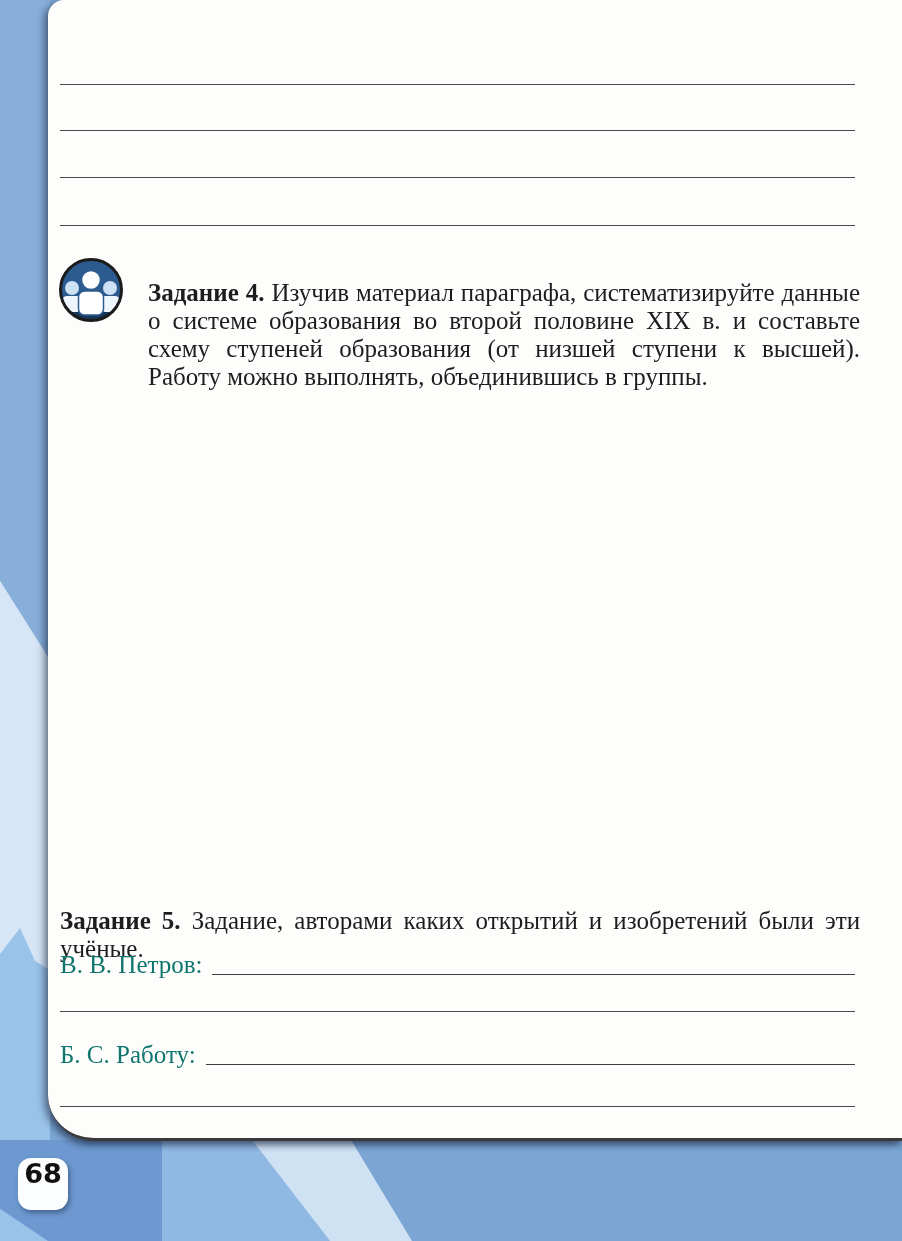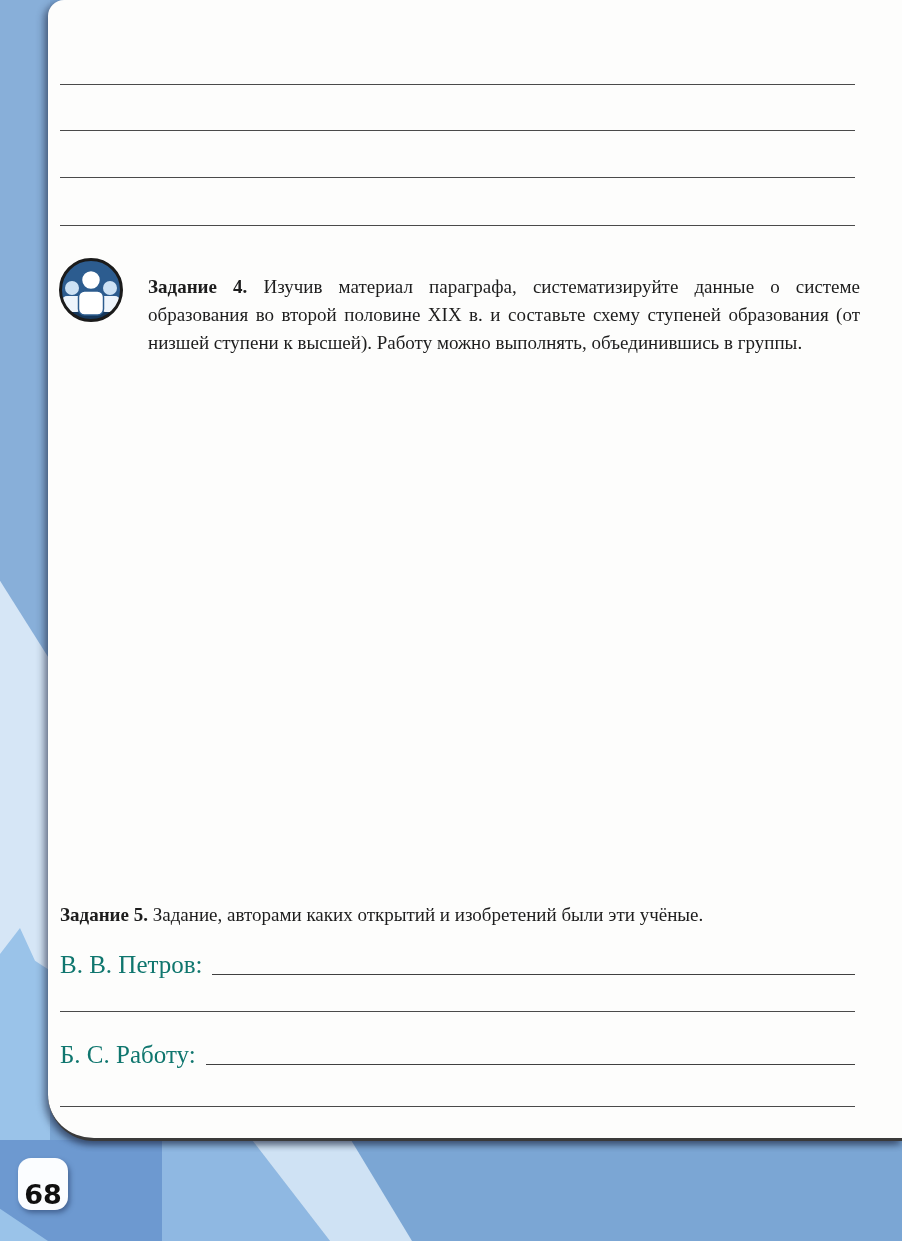--- a/index.html
+++ b/index.html
@@ -25,36 +25,36 @@
     clip-path:polygon(0 30%,100% 100%,0 100%);}
   
   .page{
     position:absolute;left:48px;top:0;width:854px;height:1138px;
     background:#fdfdfc;
     border-radius:16px 0 0 46px;
     border-bottom:3px solid #3a3a3a;
     box-shadow:-5px 3px 7px rgba(25,35,60,.38), 0 4px 6px rgba(25,35,60,.45);
   }
   .rule{position:absolute;left:12px;width:795px;height:0;border-top:1.6px solid #4a4a4a;}
-  .body-text{color:#1d1d1d;font-size:19px;line-height:28px;text-align:justify;}
+  .body-text{color:#1d1d1d;font-size:25px;line-height:28px;text-align:justify;}
   .body-text b{font-weight:bold;}
   .task4-text{position:absolute;left:100px;top:254px;width:712px;}
   .task5-text{position:absolute;left:12px;top:882px;width:800px;}
   .task-icon{position:absolute;left:10px;top:257px;width:66px;height:66px;}
   .answer-row{position:absolute;left:12px;width:795px;display:flex;align-items:flex-end;
     color:#0f766e;font-size:25px;line-height:25px;}
   .answer-row .lbl{white-space:nowrap;}
   .answer-row .write-line{flex:1;margin-left:10px;height:0;border-bottom:1.7px solid #404040;
     align-self:flex-end;margin-bottom:2px;}
   
   .page-badge{
     position:absolute;left:18px;top:1158px;width:50px;height:52px;
     background:#fbfdff;border-radius:13px;
     box-shadow:2px 3px 5px rgba(30,50,90,.5);
-    display:flex;align-items:flex-end;justify-content:center;
+    display:flex;align-items:flex-start;justify-content:center;
     font-family:"DejaVu Sans", sans-serif;font-weight:bold;font-size:27px;color:#101010;
   }
 </style>
 </head>
 <body>
 
 <div class="left-strip">
   <div class="top-blue"></div>
   <div class="bottom-blue"></div>
 </div>

